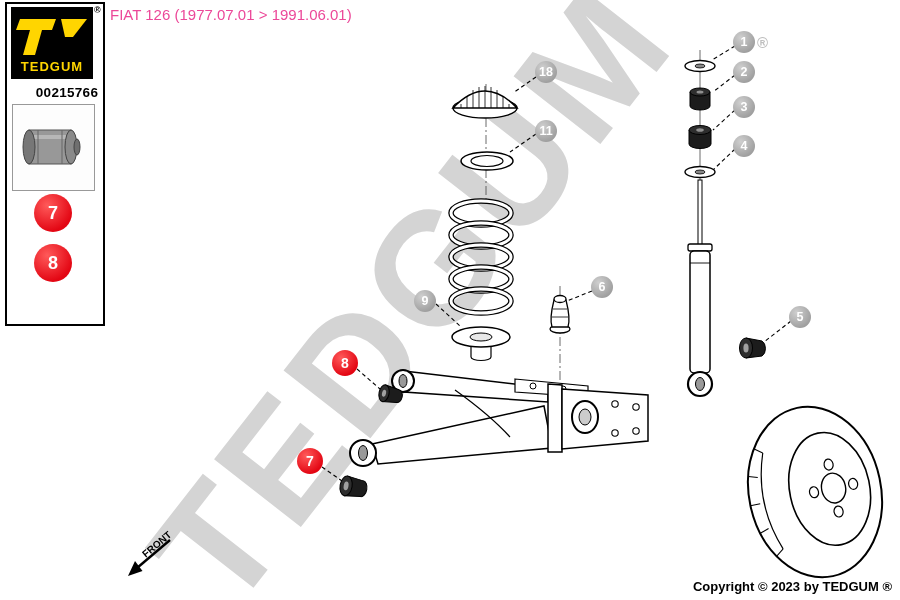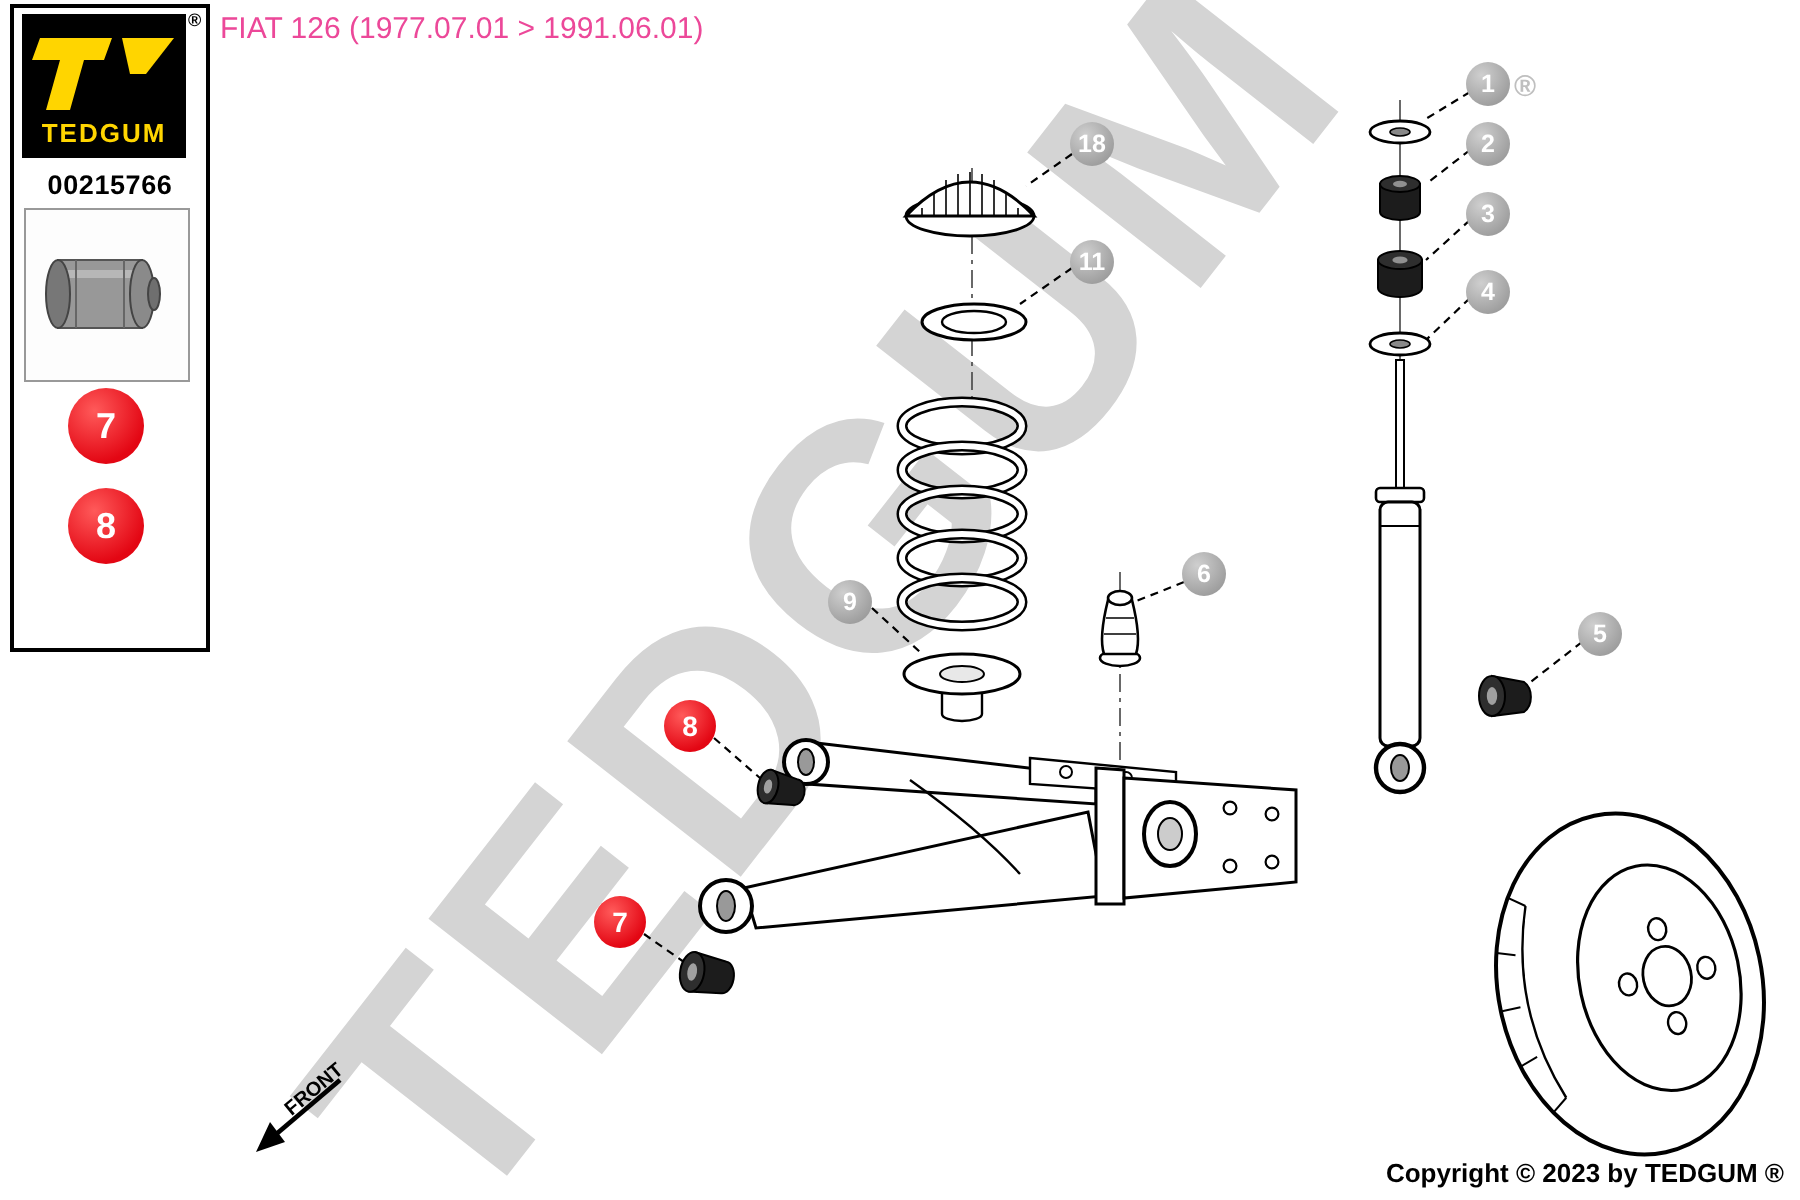--- a/index.html
+++ b/index.html
@@ -2,21 +2,21 @@
 <html><head>
 <meta charset="utf-8">
 <style>
   html,body{margin:0;padding:0;}
   body{width:900px;height:600px;position:relative;background:#fff;font-family:"Liberation Sans",sans-serif;overflow:hidden;}
   #diagram-svg{position:absolute;left:0;top:0;z-index:1;}
   .title{position:absolute;left:110px;top:6px;font-size:15px;font-weight:normal;color:#ec4899;z-index:5;white-space:nowrap;}
   .panel{position:absolute;left:5px;top:2px;width:96px;height:320px;border:2px solid #000;background:#fff;z-index:6;}
   .logo-box{position:absolute;left:4px;top:3px;width:82px;height:72px;background:#000;}
   .logo-reg{position:absolute;left:87px;top:1px;font-size:9px;font-weight:bold;}
-  .part-number{position:absolute;left:0;top:81px;width:100%;text-align:center;font-size:13.5px;font-weight:bold;letter-spacing:.3px;}
+  .part-number{position:absolute;left:12px;top:81px;width:100%;text-align:center;font-size:13.5px;font-weight:bold;letter-spacing:.3px;}
   .part-photo{position:absolute;left:5px;top:100px;width:81px;height:85px;border:1px solid #999;background:#fdfdfd;}
   .badge{position:absolute;border-radius:50%;color:#fff;font-weight:bold;display:flex;align-items:center;justify-content:center;z-index:7;}
   .badge.red{background:radial-gradient(circle at 35% 30%,#ff5a5a,#e30613 72%);}
   .badge.gray{background:radial-gradient(circle at 35% 30%,#cfcfcf,#9c9c9c 78%);}
   .panel-badge{width:38px;height:38px;left:27px;font-size:18px;}
   .callout{width:22px;height:22px;font-size:12.5px;}
   .callout.red{width:26px;height:26px;font-size:14px;}
   .copyright{position:absolute;right:8px;bottom:6px;font-size:13px;font-weight:bold;z-index:5;margin-left:48px;}
 </style>
 </head>

